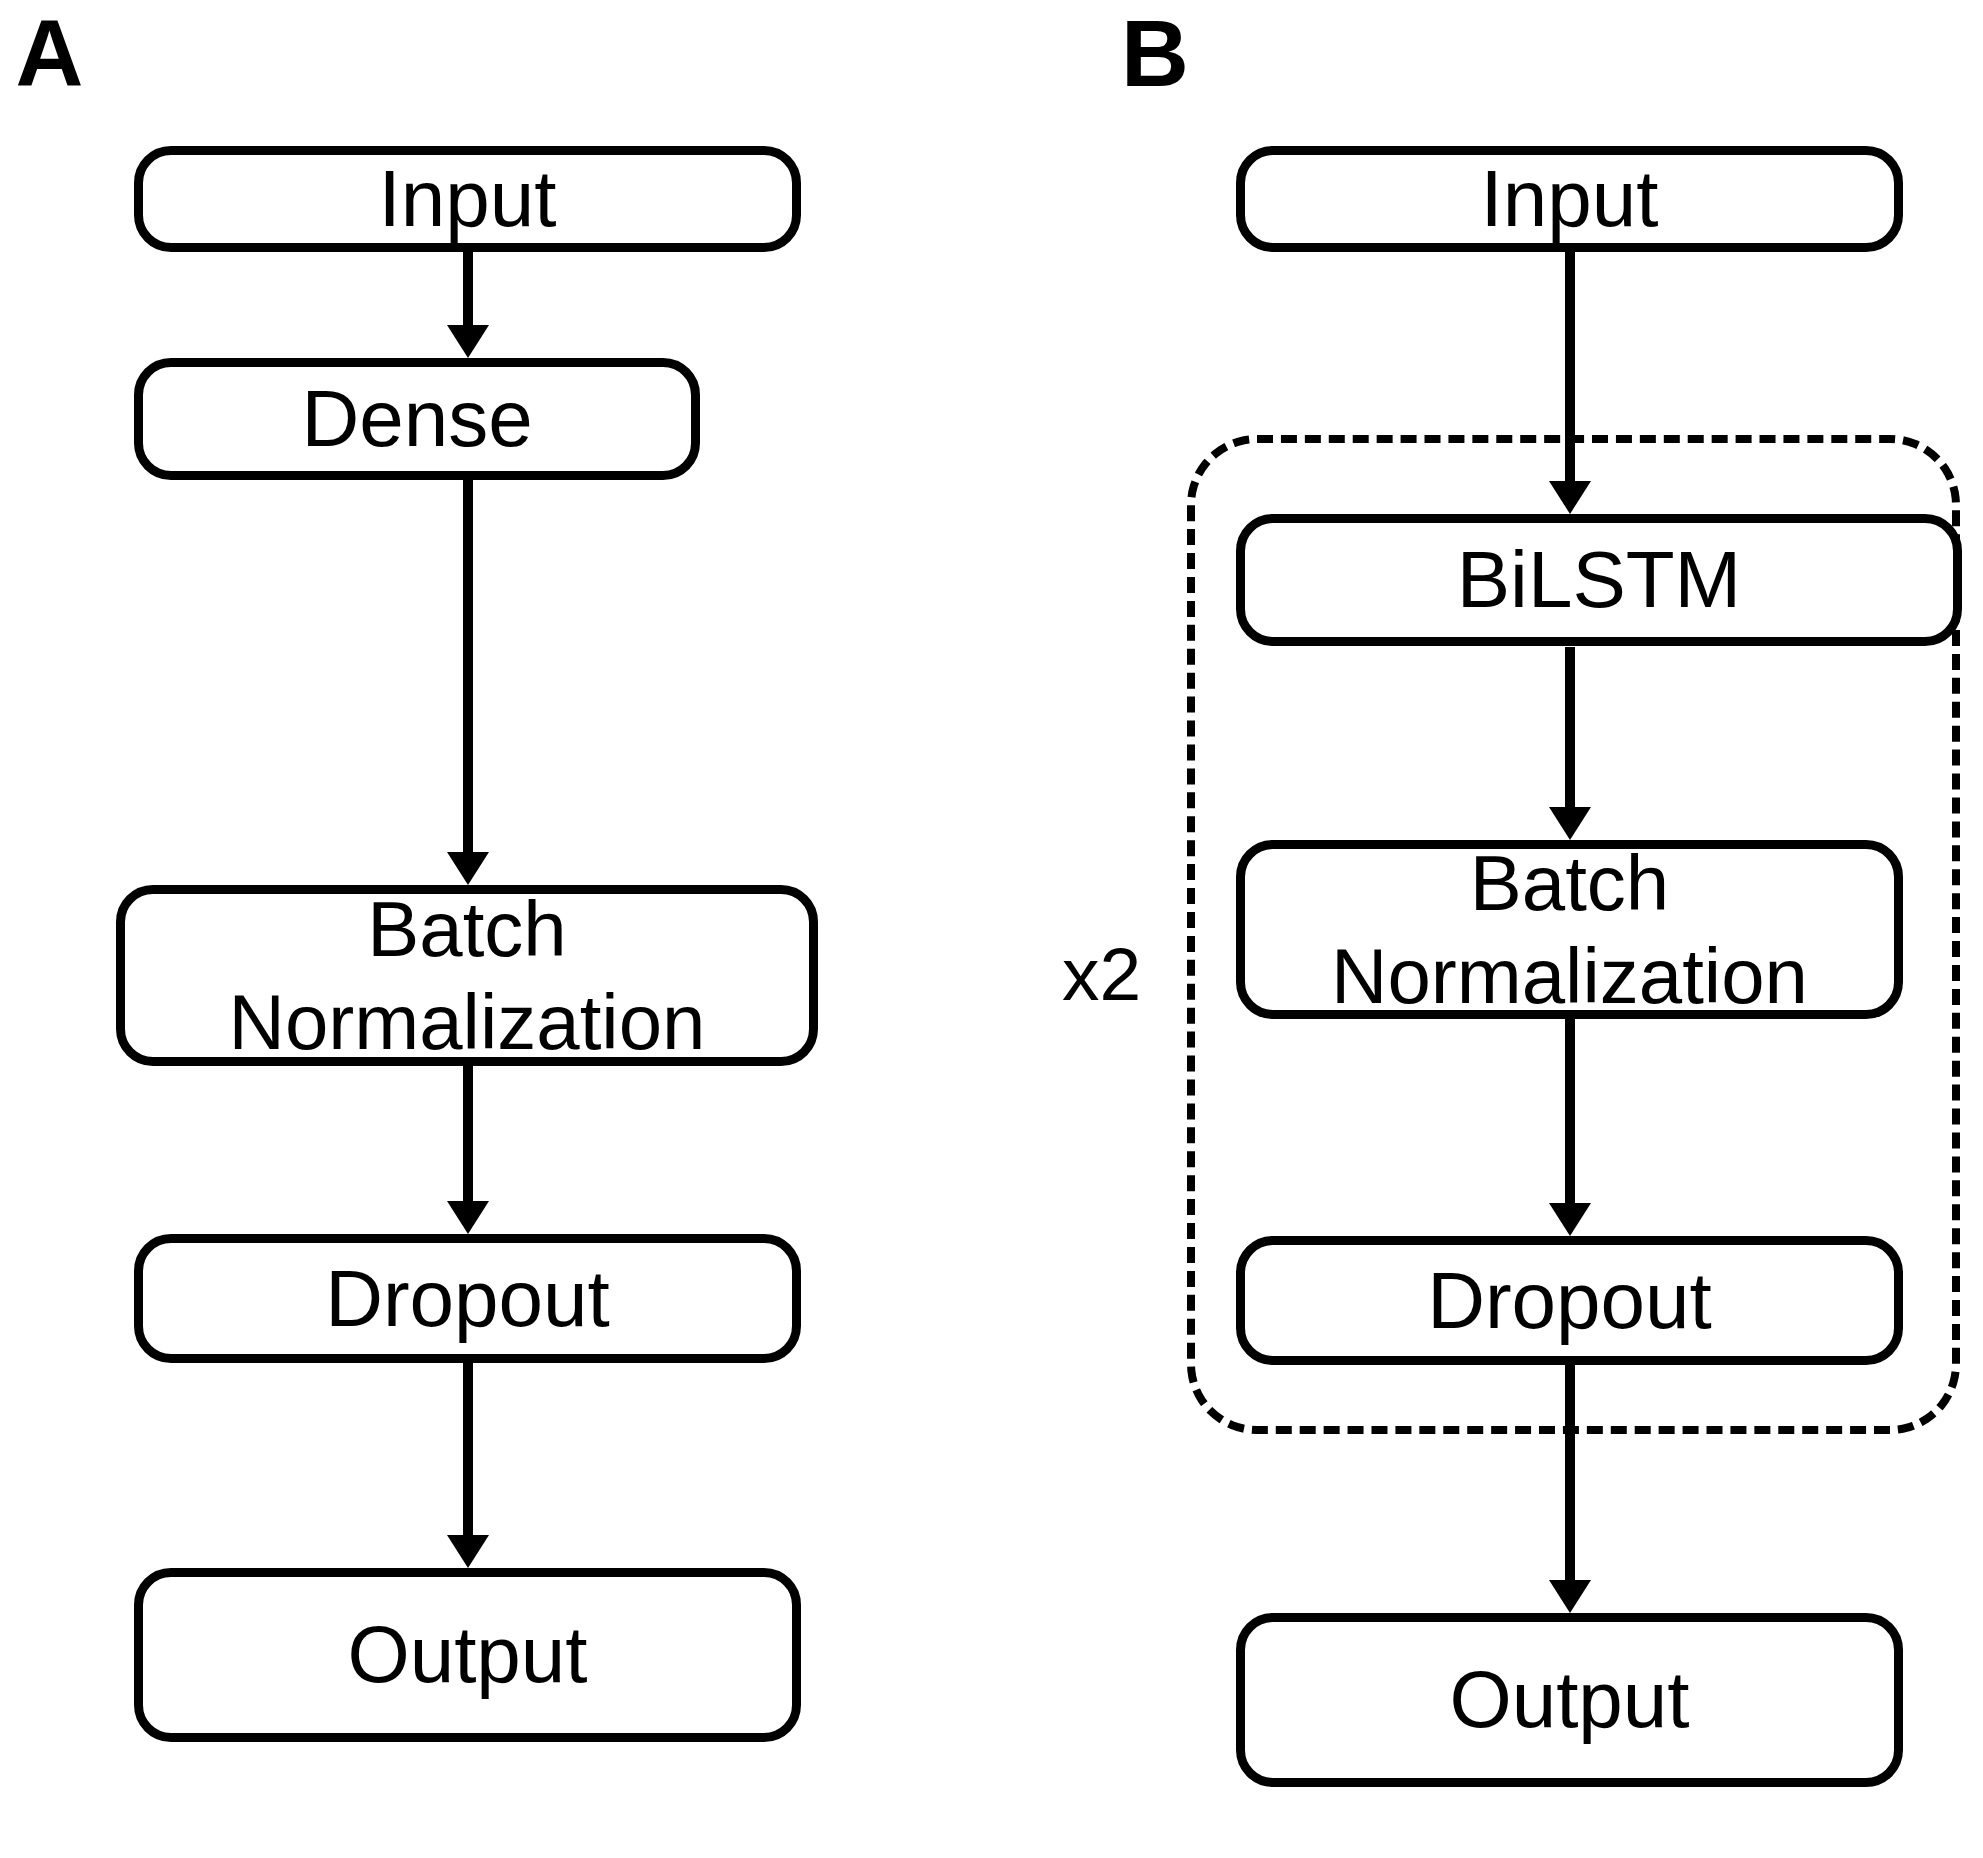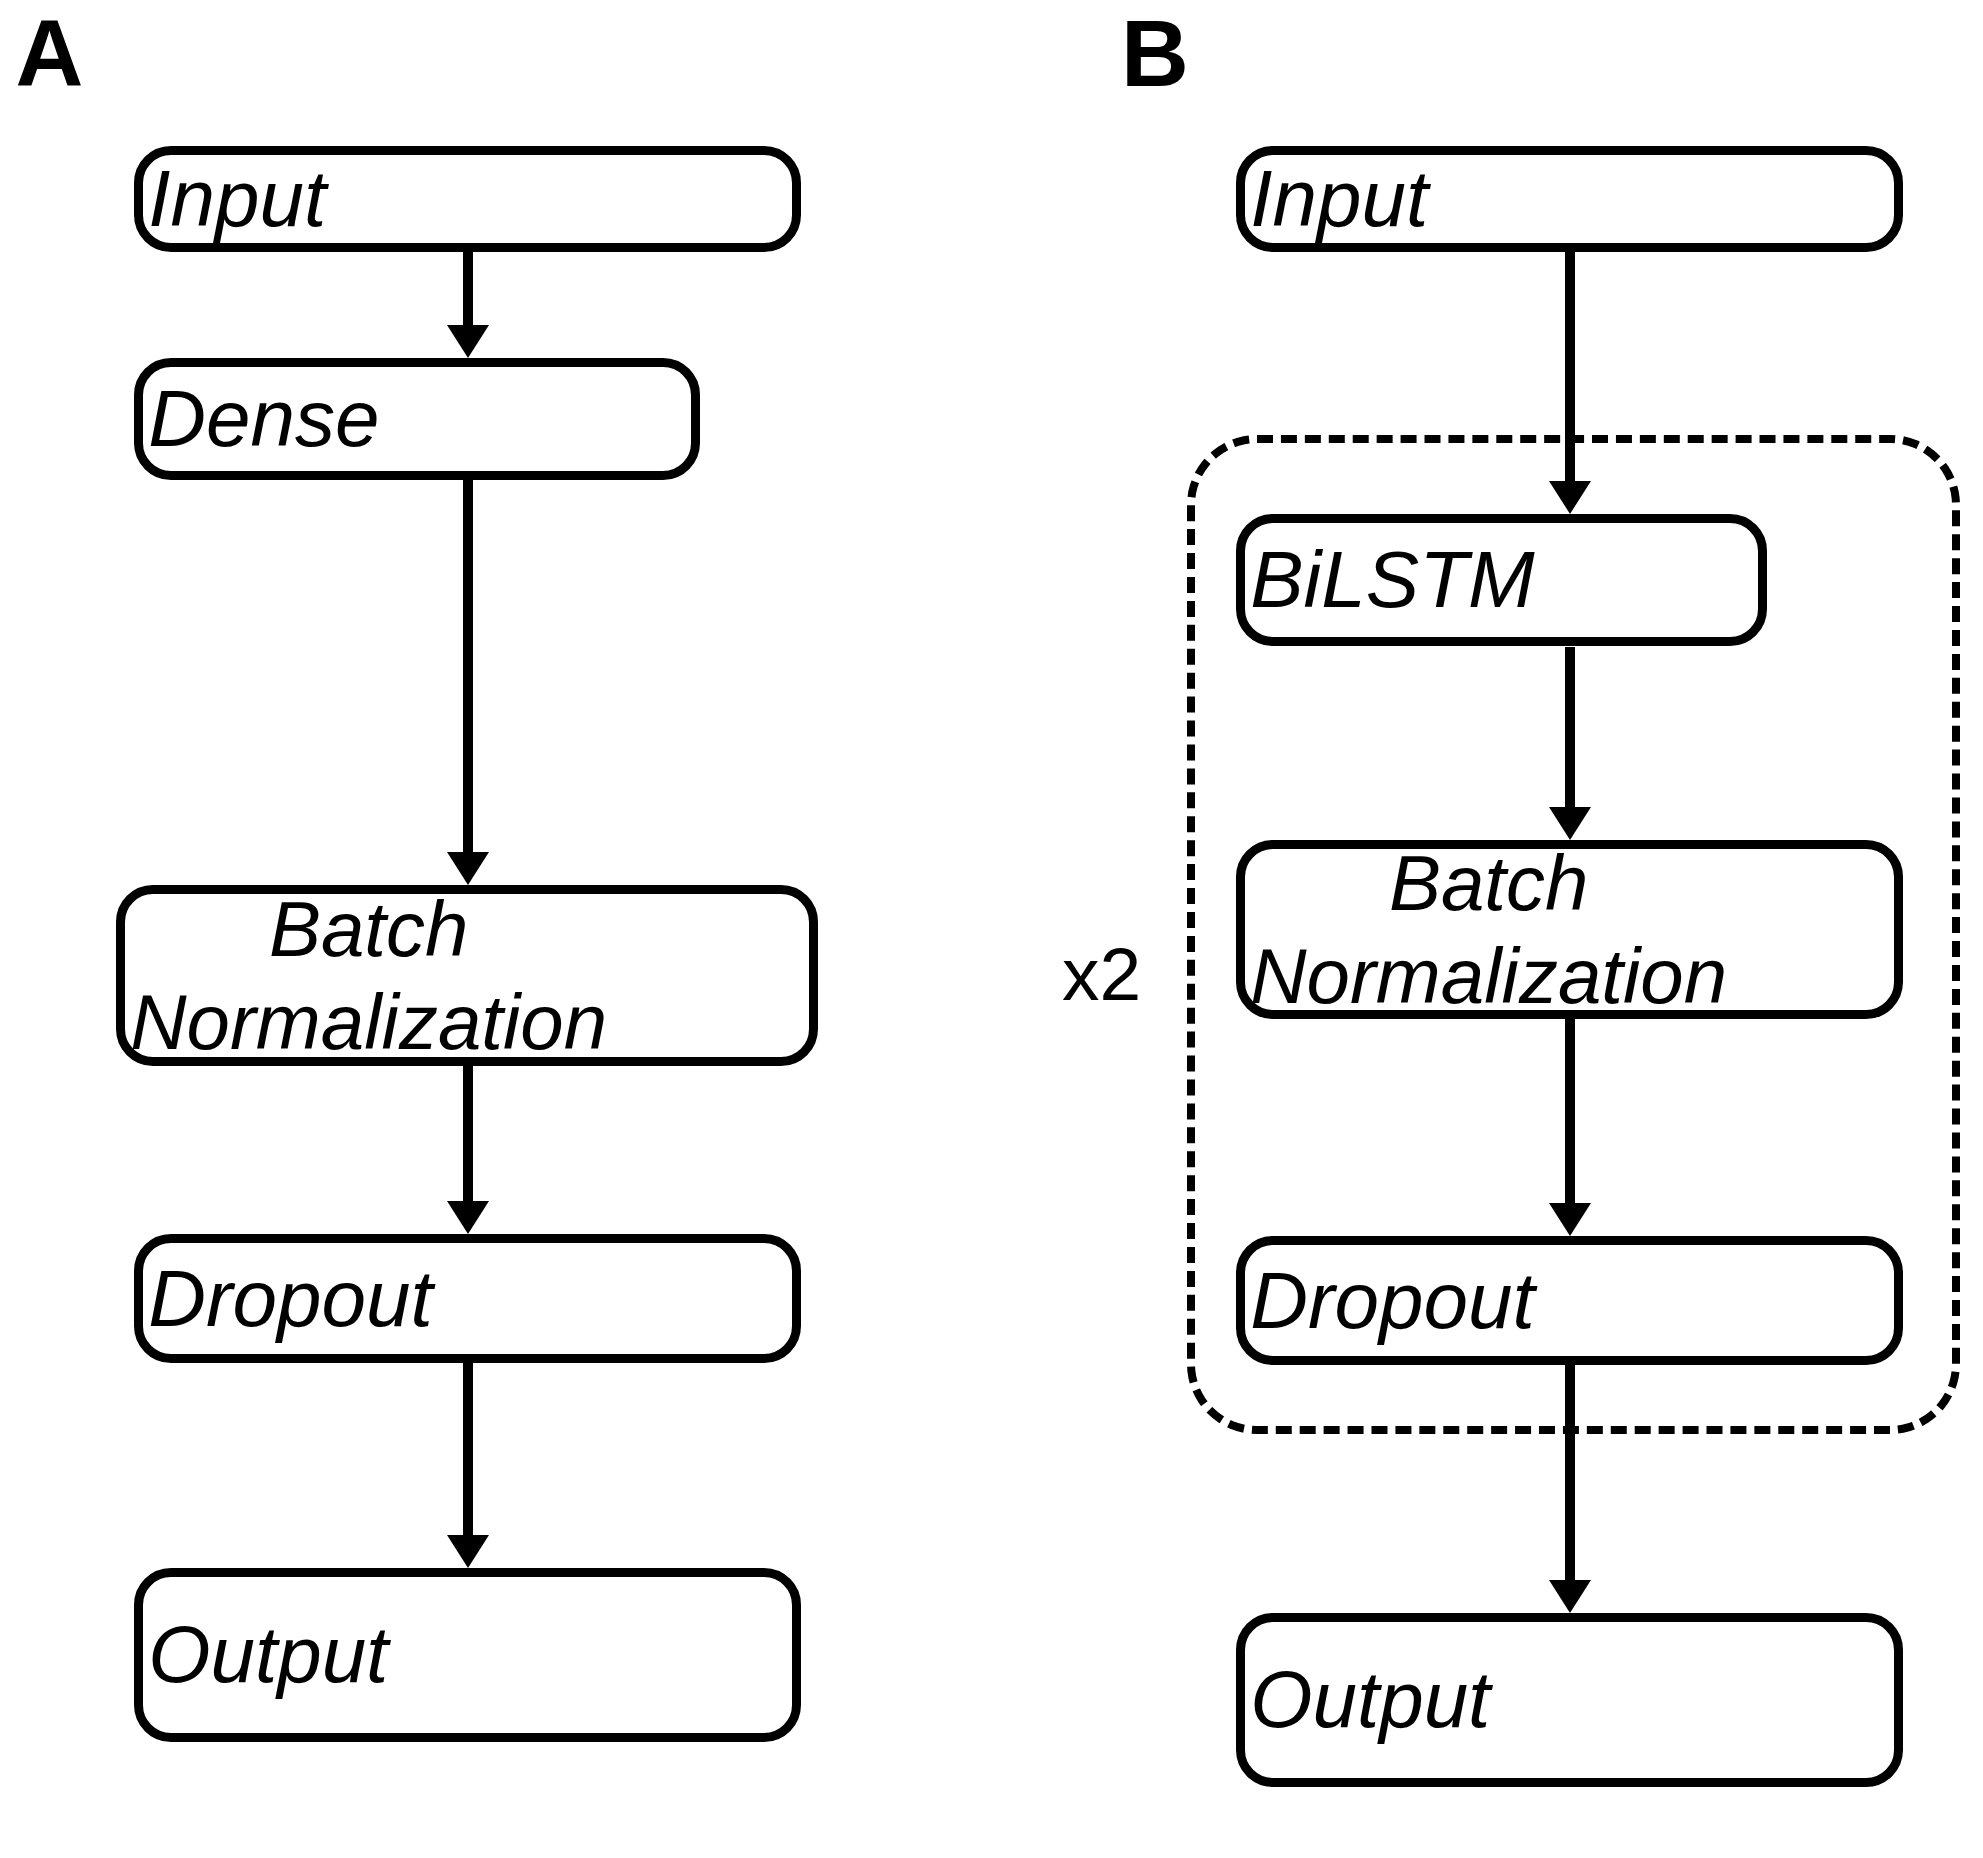--- a/index.html
+++ b/index.html
@@ -35,23 +35,23 @@
 
   
   .flow-box {
     position: absolute;
     box-sizing: border-box;
     background: #ffffff;
     border: 9.6px solid #000000;
     border-radius: 37px;
     display: flex;
     align-items: center;
+    justify-content: center;
     text-align: center;
     z-index: 3;
-    font-style: italic;
   }
   .flow-box .box-label {
     font-family: "Liberation Sans", sans-serif;
     font-size: 80px;
     line-height: 1.02;
     color: #000000;
     white-space: pre-line;
     padding: 0 5.2px;
   }
   .flow-box.two-line .box-label {
@@ -158,21 +158,21 @@
 
   <div id="repeat-group-box" style="left:1187px; top:435px; width:773px; height:999px;"></div>
 
   <div id="repeat-count-label" style="left:1062px; top:937px;">x2</div>
 
   <div class="arrow" id="b-arrow-1" style="left:1236px; top:252px; width:667px; height:262px;">
     <div class="shaft" style="height:229px;"></div>
     <div class="head"></div>
   </div>
 
-  <div class="flow-box" id="b-bilstm" style="left:1236px; top:514px; width:531px; height:132px;">
+  <div class="flow-box" id="b-bilstm" style="left:1236px; top:514px; width:726px; height:132px;">
     <span class="box-label">BiLSTM</span>
   </div>
 
   <div class="arrow" id="b-arrow-2" style="left:1236px; top:647px; width:667px; height:193px;">
     <div class="shaft" style="height:160px;"></div>
     <div class="head"></div>
   </div>
 
   <div class="flow-box two-line" id="b-batchnorm" style="left:1236px; top:840px; width:667px; height:179px;">
     <span class="box-label">Batch

